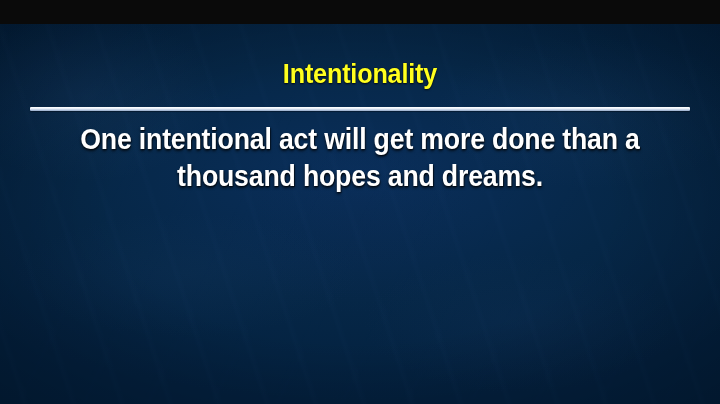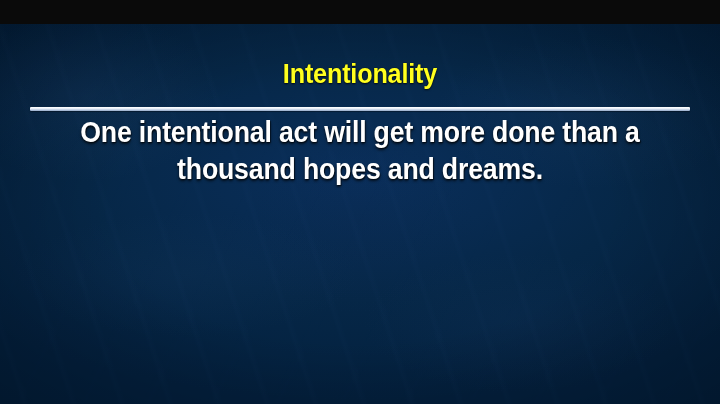--- a/index.html
+++ b/index.html
@@ -106,21 +106,21 @@
       #ffffff 0%,
       #eef3fb 35%,
       #b9c9e0 75%,
       #8fa6c6 100%
     );
     box-shadow: 0 1px 1px rgba(0,0,0,0.35);
   }
 
   .body-block {
     position: absolute;
-    top: 90px;
+    top: 97px;
     left: 30px;
     right: 30px;
     text-align: center;
   }
 
   .body-line {
     display: block;
     color: #ffffff;
     font-size: 29px;
     font-weight: bold;

